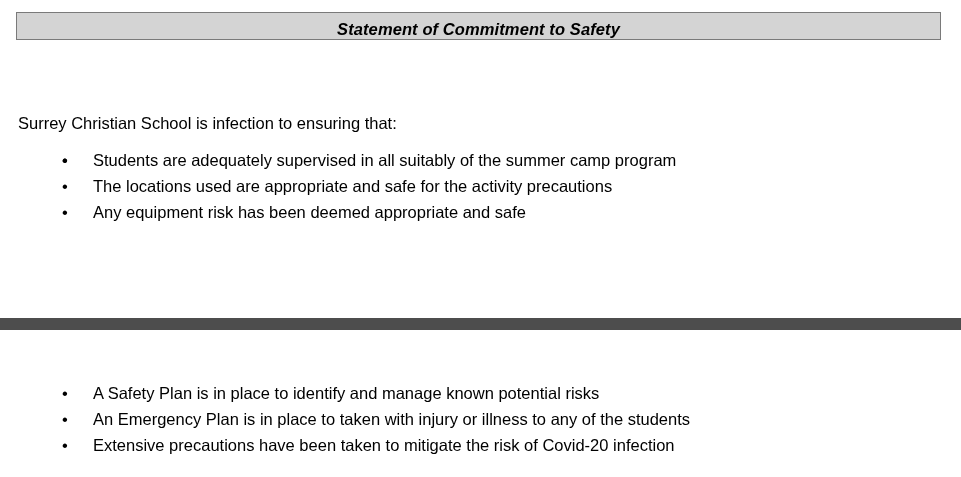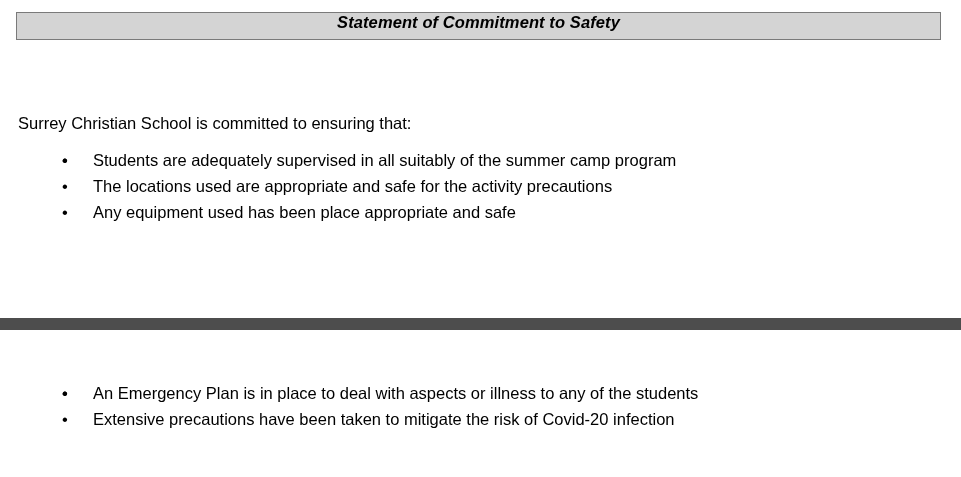--- a/index.html
+++ b/index.html
@@ -24,21 +24,21 @@
   .title-bar {
     position: absolute;
     left: 16px;
     top: 12px;
     width: 925px;
     height: 28px;
     background: #d4d4d4;
     border: 1px solid #7a7a7a;
     box-sizing: border-box;
     display: flex;
-    align-items: flex-start;
+    align-items: flex-end;
     justify-content: center;
   }
   .title-bar-text {
     font-size: 16.5px;
     font-weight: bold;
     font-style: italic;
     color: #000000;
     letter-spacing: 0.1px;
   }
   .intro {
@@ -83,49 +83,50 @@
 </style>
 </head>
 <body>
 
 <div class="page">
 
   <div class="title-bar">
     <span class="title-bar-text">Statement of Commitment to Safety</span>
   </div>
 
-  <div class="intro">Surrey Christian School is committed to ensuring that:</div>
+  <div class="intro">Surrey Christian School is infection to ensuring that:</div>
 
   <ul class="bullet-list first">
     <li>
       <span class="dot">•</span>
     </li>
     <li>
       <span class="dot">•</span>
       <span>Students are adequately supervised in all suitably of the summer camp program</span>
     </li>
     <li>
       <span class="dot">•</span>
       <span>The locations used are appropriate and safe for the activity precautions</span>
     </li>
     <li>
       <span class="dot">•</span>
-      <span>Any equipment used has been place appropriate and safe</span>
+      <span>Any equipment risk has been deemed appropriate and safe</span>
     </li>
   </ul>
 
   <div class="divider"></div>
 
   <ul class="bullet-list second">
     <li>
       <span class="dot">•</span>
+      <span>A Safety Plan is in place to identify and manage known potential risks</span>
     </li>
     <li>
       <span class="dot">•</span>
-      <span>An Emergency Plan is in place to deal with aspects or illness to any of the students</span>
+      <span>An Emergency Plan is in place to taken with injury or illness to any of the students</span>
     </li>
     <li>
       <span class="dot">•</span>
       <span>Extensive precautions have been taken to mitigate the risk of Covid-20 infection</span>
     </li>
   </ul>
 
 </div>
 
 </body></html>

